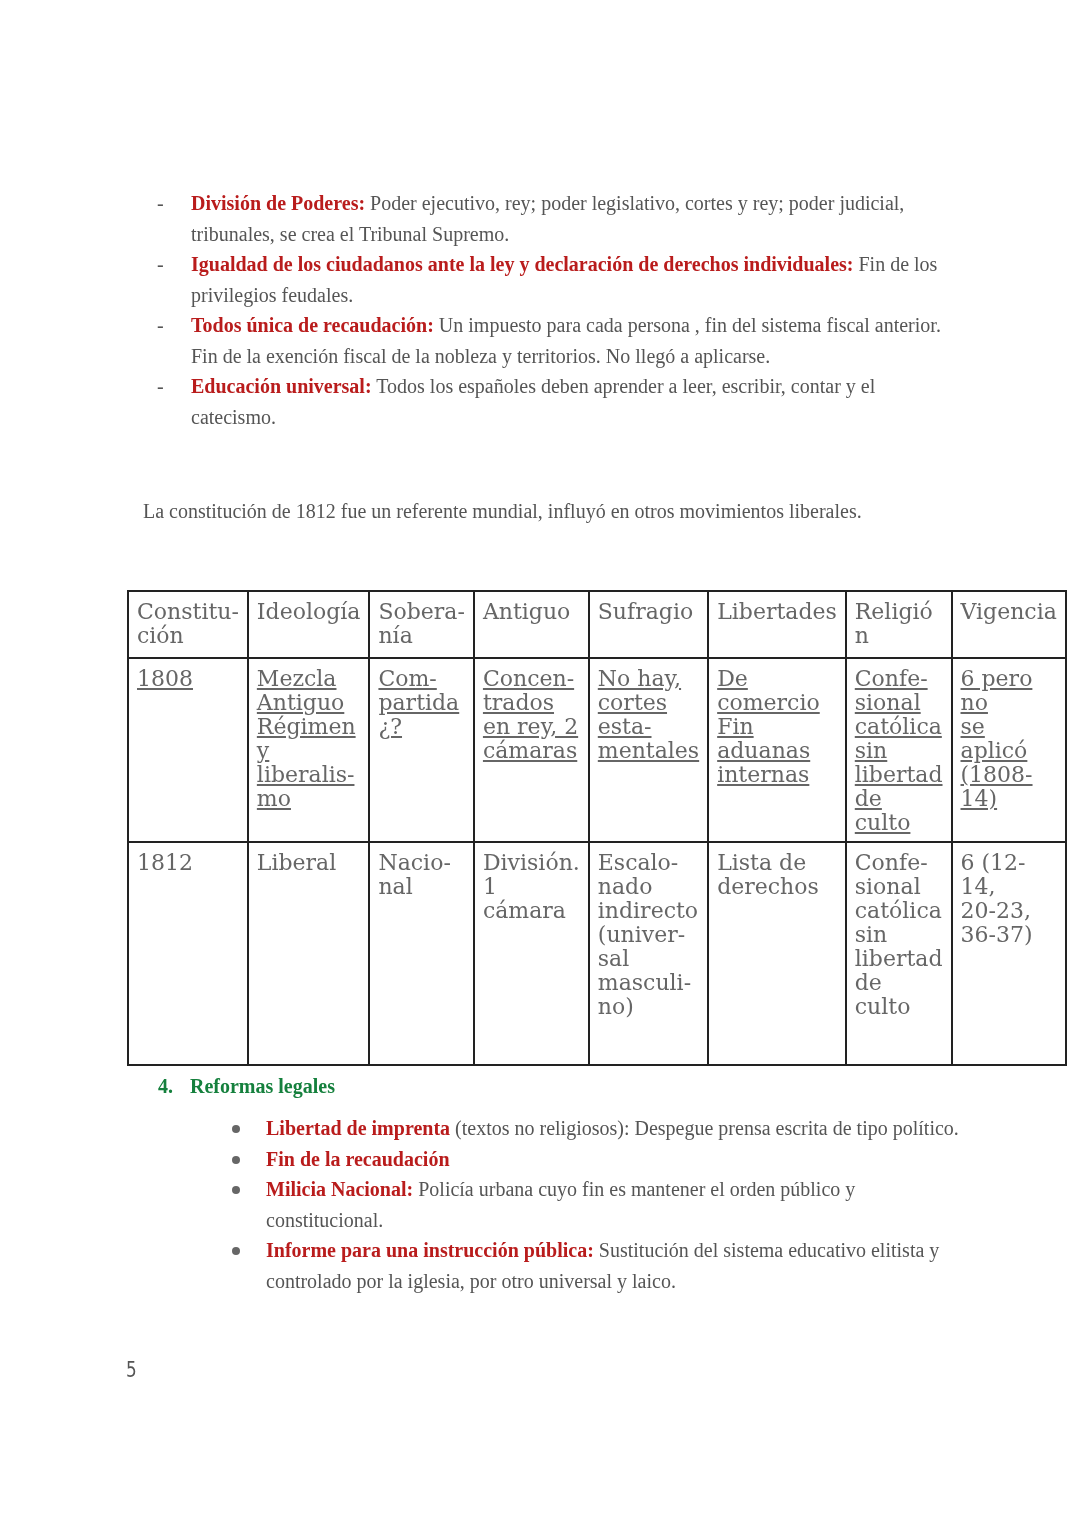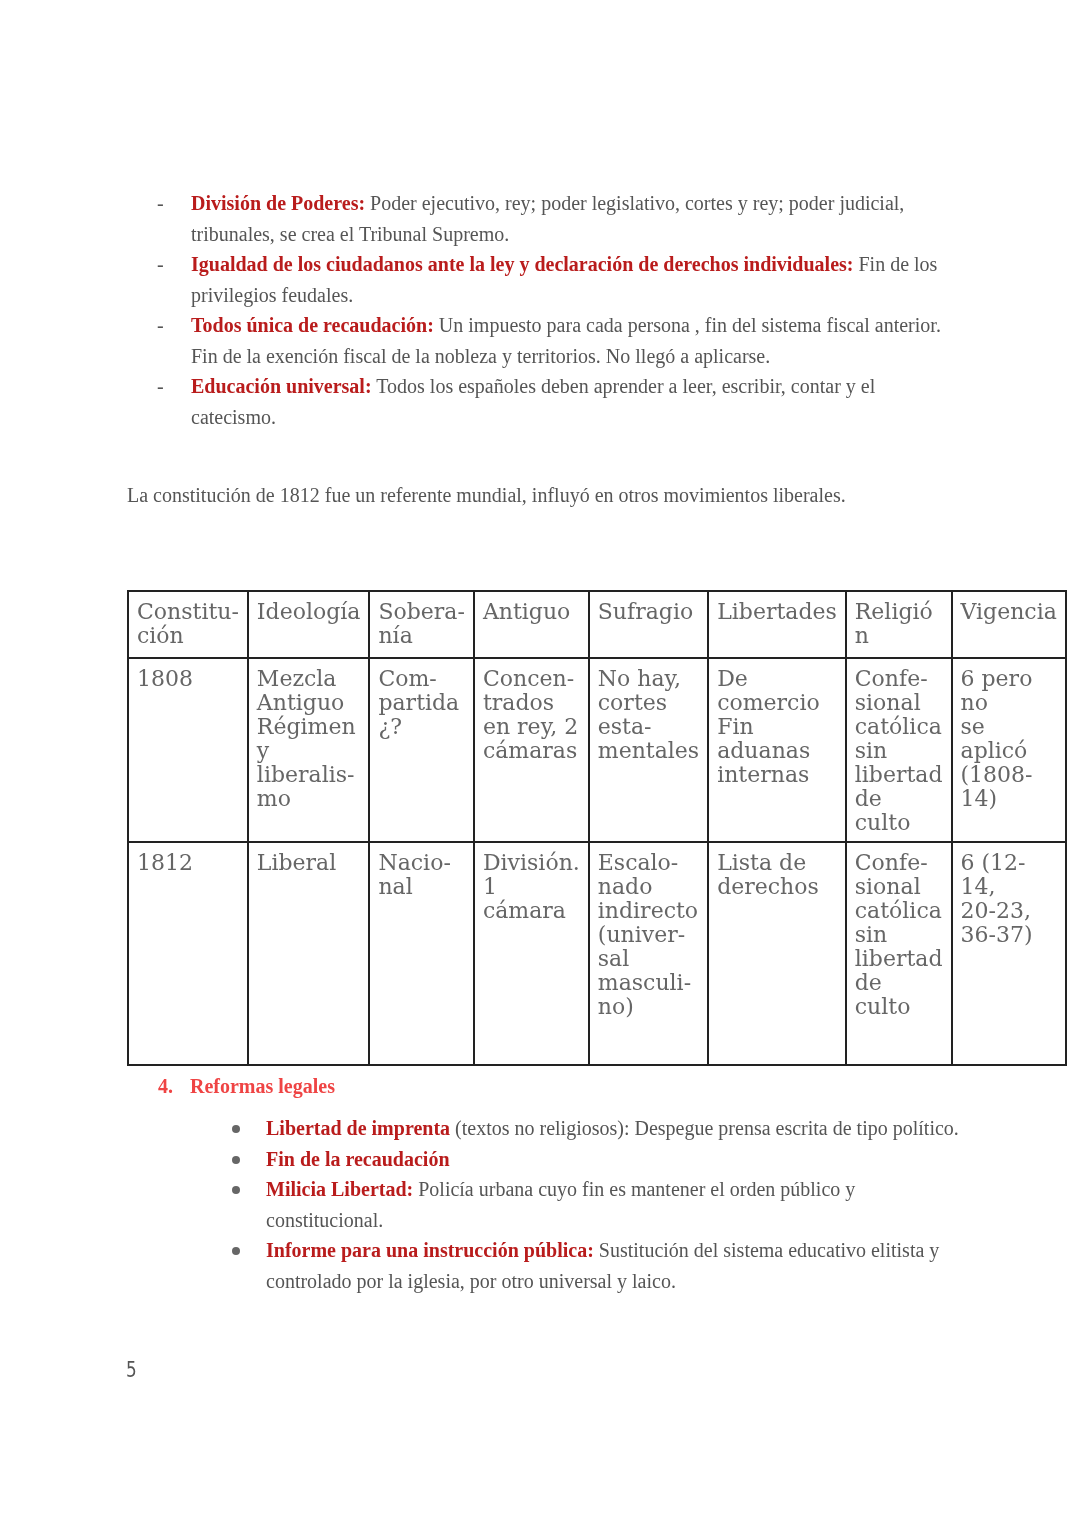--- a/index.html
+++ b/index.html
@@ -7,31 +7,31 @@
       width: 1080px; height: 1527px; background: #ffffff; position: relative;
       font-family: "DejaVu Serif", "Liberation Serif", serif;
       color: #555555; overflow: hidden;
     }
     .page { position: absolute; left: 0; top: 0; width: 1080px; height: 1527px; }
     .text { font-family: "Liberation Serif", "DejaVu Serif", serif; font-size: 20px; line-height: 30.5px; color: #555555; }
     b, .bold { font-weight: bold; color: #b91c1c; }
     .dash-list { position: absolute; left: 127px; top: 188px; width: 830px; margin: 0; padding: 0; list-style: none; }
     .dash-list li { position: relative; padding-left: 64px; }
     .dash-list li .dash { position: absolute; left: 30px; top: 0; }
-    .para { position: absolute; left: 127px; top: 480px; width: 830px; margin: 0; }
+    .para { position: absolute; left: 127px; top: 480px; width: 830px; margin: 16px; }
     table.ct {
       position: absolute; left: 127px; top: 590px; border-collapse: collapse;
       font-family: "DejaVu Serif", serif; font-size: 22px; line-height: 24px; color: #666666;
     }
     table.ct td { border: 2px solid #222222; vertical-align: top; padding: 8px 8px 6px 8px; box-sizing: border-box; }
     table.ct tr.hdr td { height: 67px; }
-    table.ct tr.r1 td { height: 173px; }
+    table.ct tr.r1 td { height: 173px; text-decoration: underline; }
     table.ct tr.r2 td { height: 223px; }
     .section { position: absolute; left: 158px; top: 1071px; width: 820px; }
-    .section-title { font-family: "Liberation Serif", serif; font-size: 20px; font-weight: bold; color: #ef4444; line-height: 30px; }
+    .section-title { font-family: "Liberation Serif", serif; font-size: 20px; font-weight: bold; color: #15803d; line-height: 30px; }
     .section-title .num { display: inline-block; width: 32px; }
     .bullets { margin: 12px; padding: 0; list-style: none; }
     .bullets li { position: relative; padding-left: 96px; }
     .bullets li .dot { position: absolute; left: 62px; top: 12px; width: 8px; height: 8px; border-radius: 50%; background: #666666; }
     .page-num { position: absolute; left: 126px; top: 1358px; font-family: "DejaVu Sans", sans-serif; font-size: 21px; color: #555555; transform: scaleX(0.8); transform-origin: left; }
   </style>
 </head>
 <body>
 
 <div class="page">
@@ -154,21 +154,21 @@
       <li>
         <span class="dot"></span>
         <b>Libertad de imprenta</b><span> (textos no religiosos): Despegue prensa escrita de tipo político.</span>
       </li>
       <li>
         <span class="dot"></span>
         <b>Fin de la recaudación</b><span></span>
       </li>
       <li>
         <span class="dot"></span>
-        <b>Milicia Libertad:</b><span> Policía urbana cuyo fin es mantener el orden público y constitucional.</span>
+        <b>Milicia Nacional:</b><span> Policía urbana cuyo fin es mantener el orden público y constitucional.</span>
       </li>
       <li>
         <span class="dot"></span>
         <b>Informe para una instrucción pública:</b><span> Sustitución  del sistema educativo elitista y controlado por la iglesia, por otro universal y laico.</span>
       </li>
     </ul>
   </div>
 
   <div class="page-num">5</div>
 </div>

